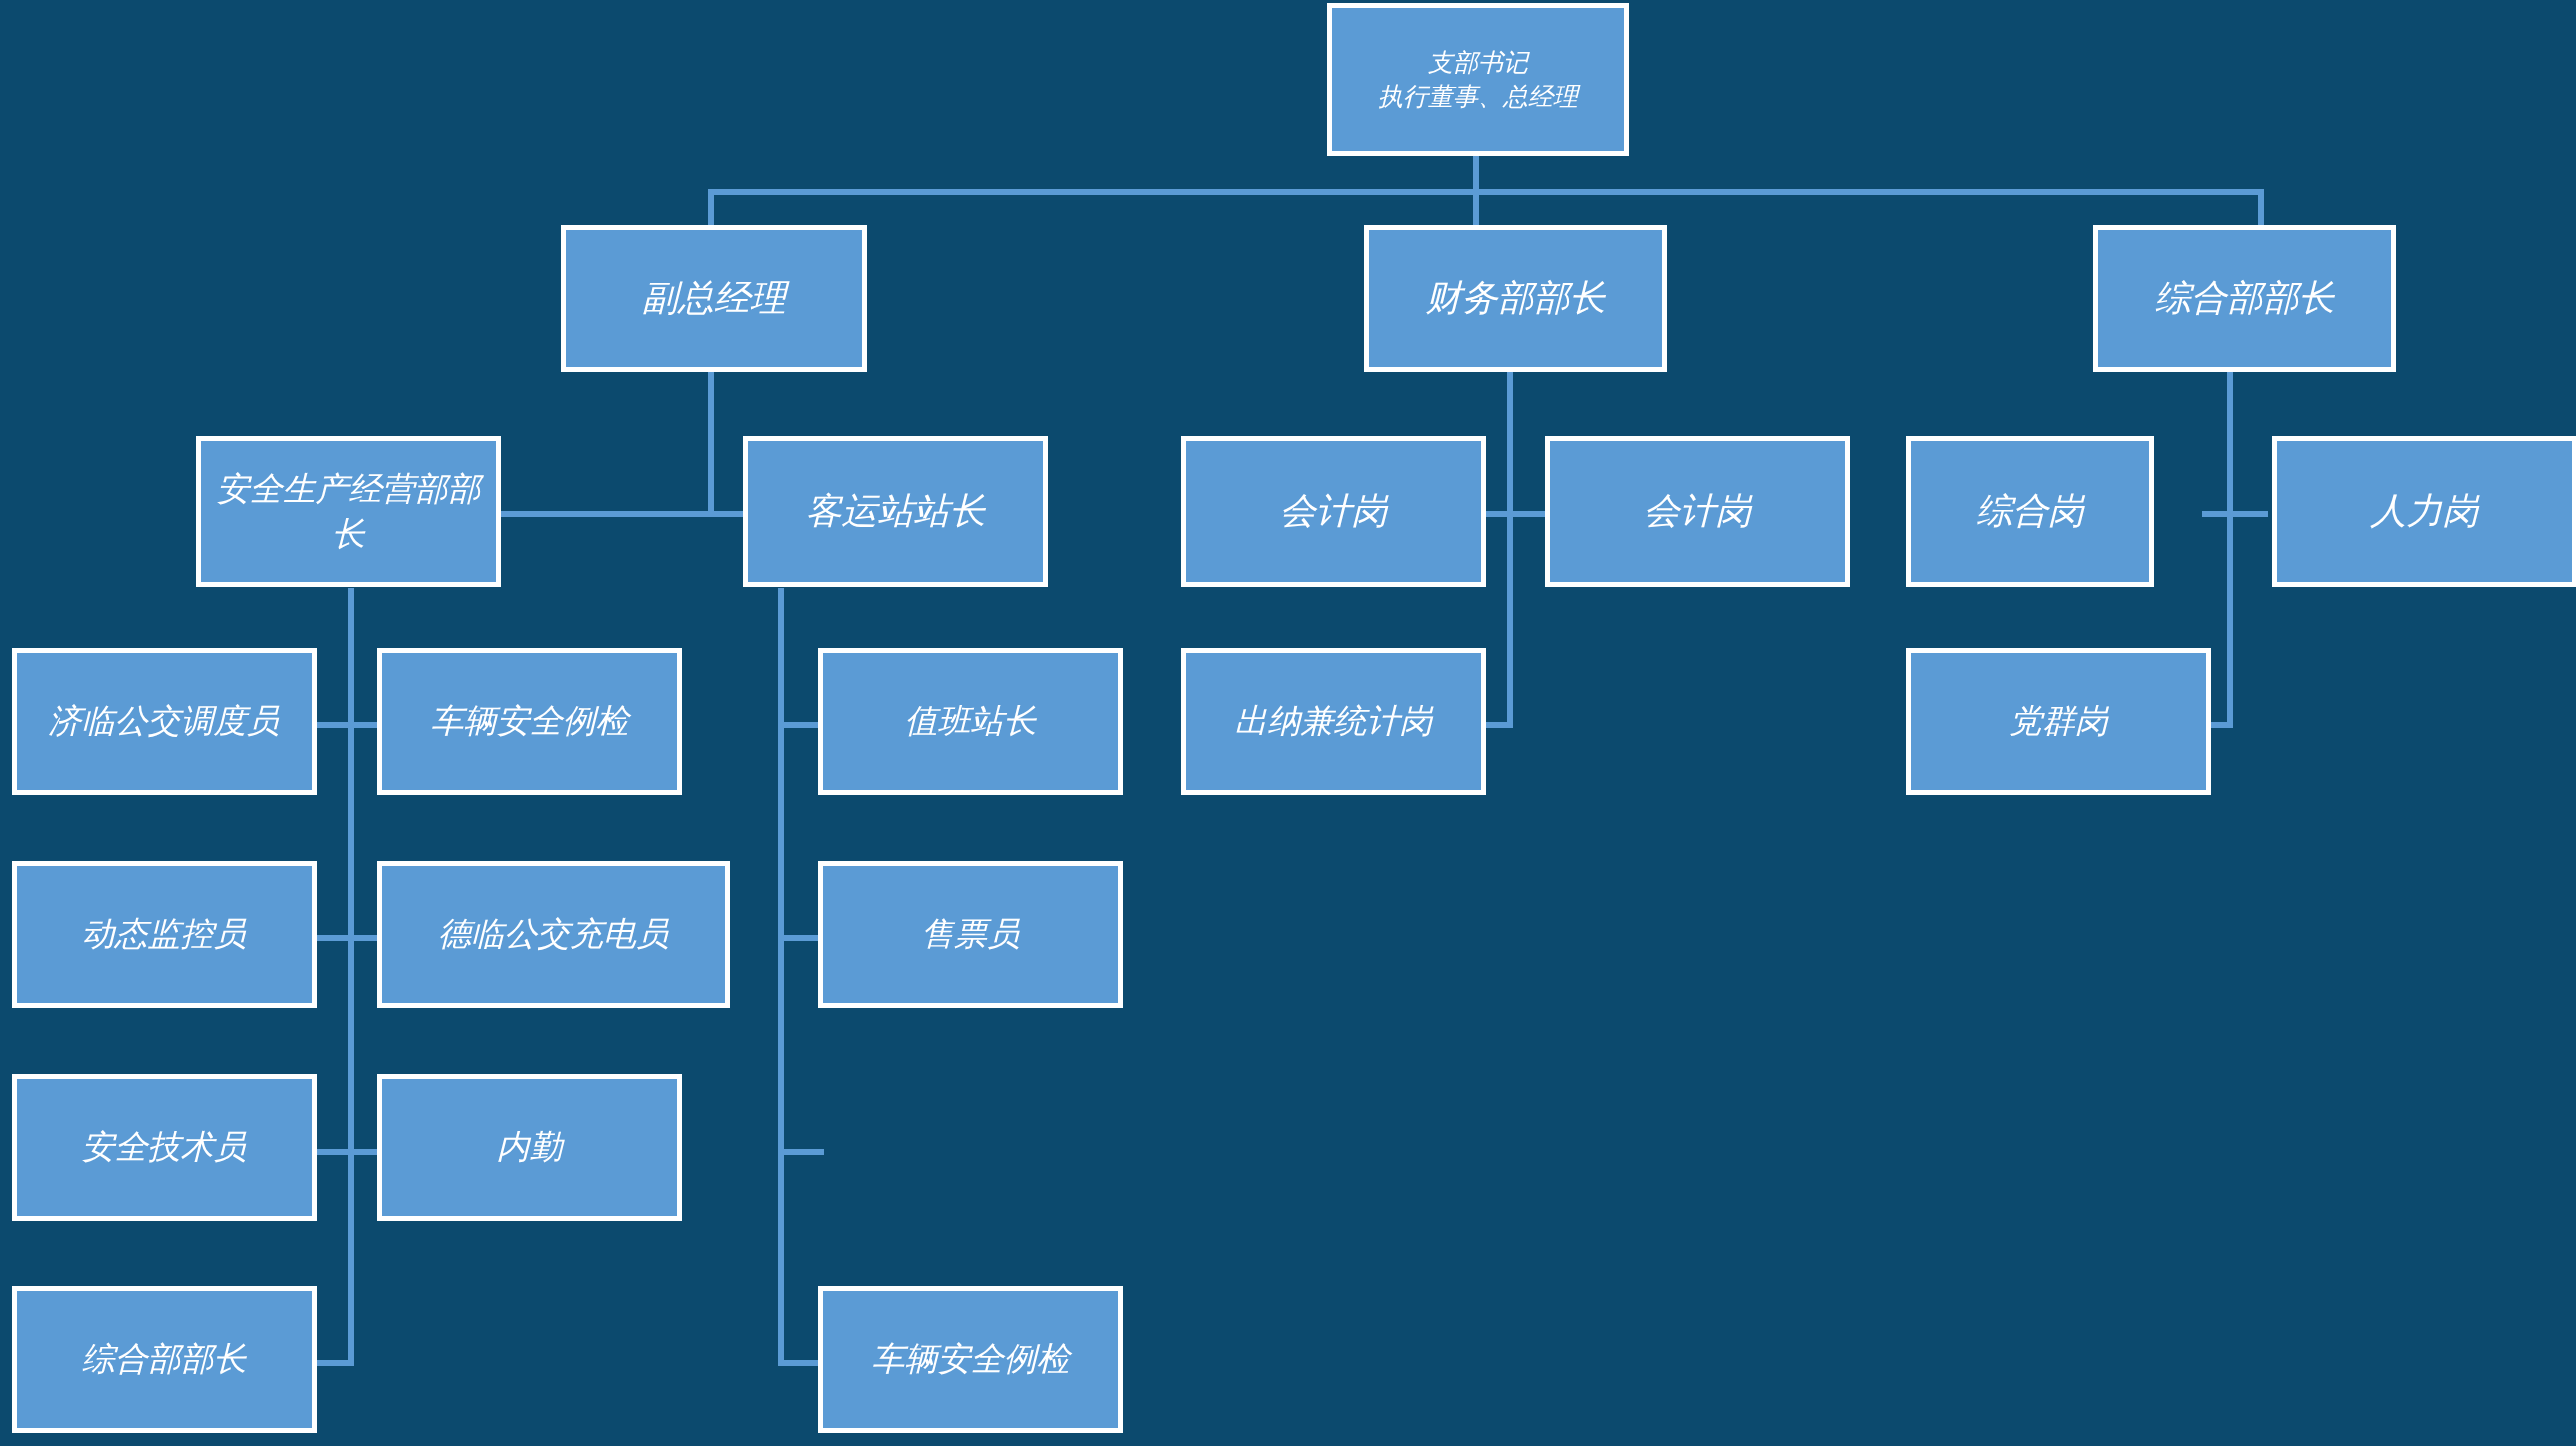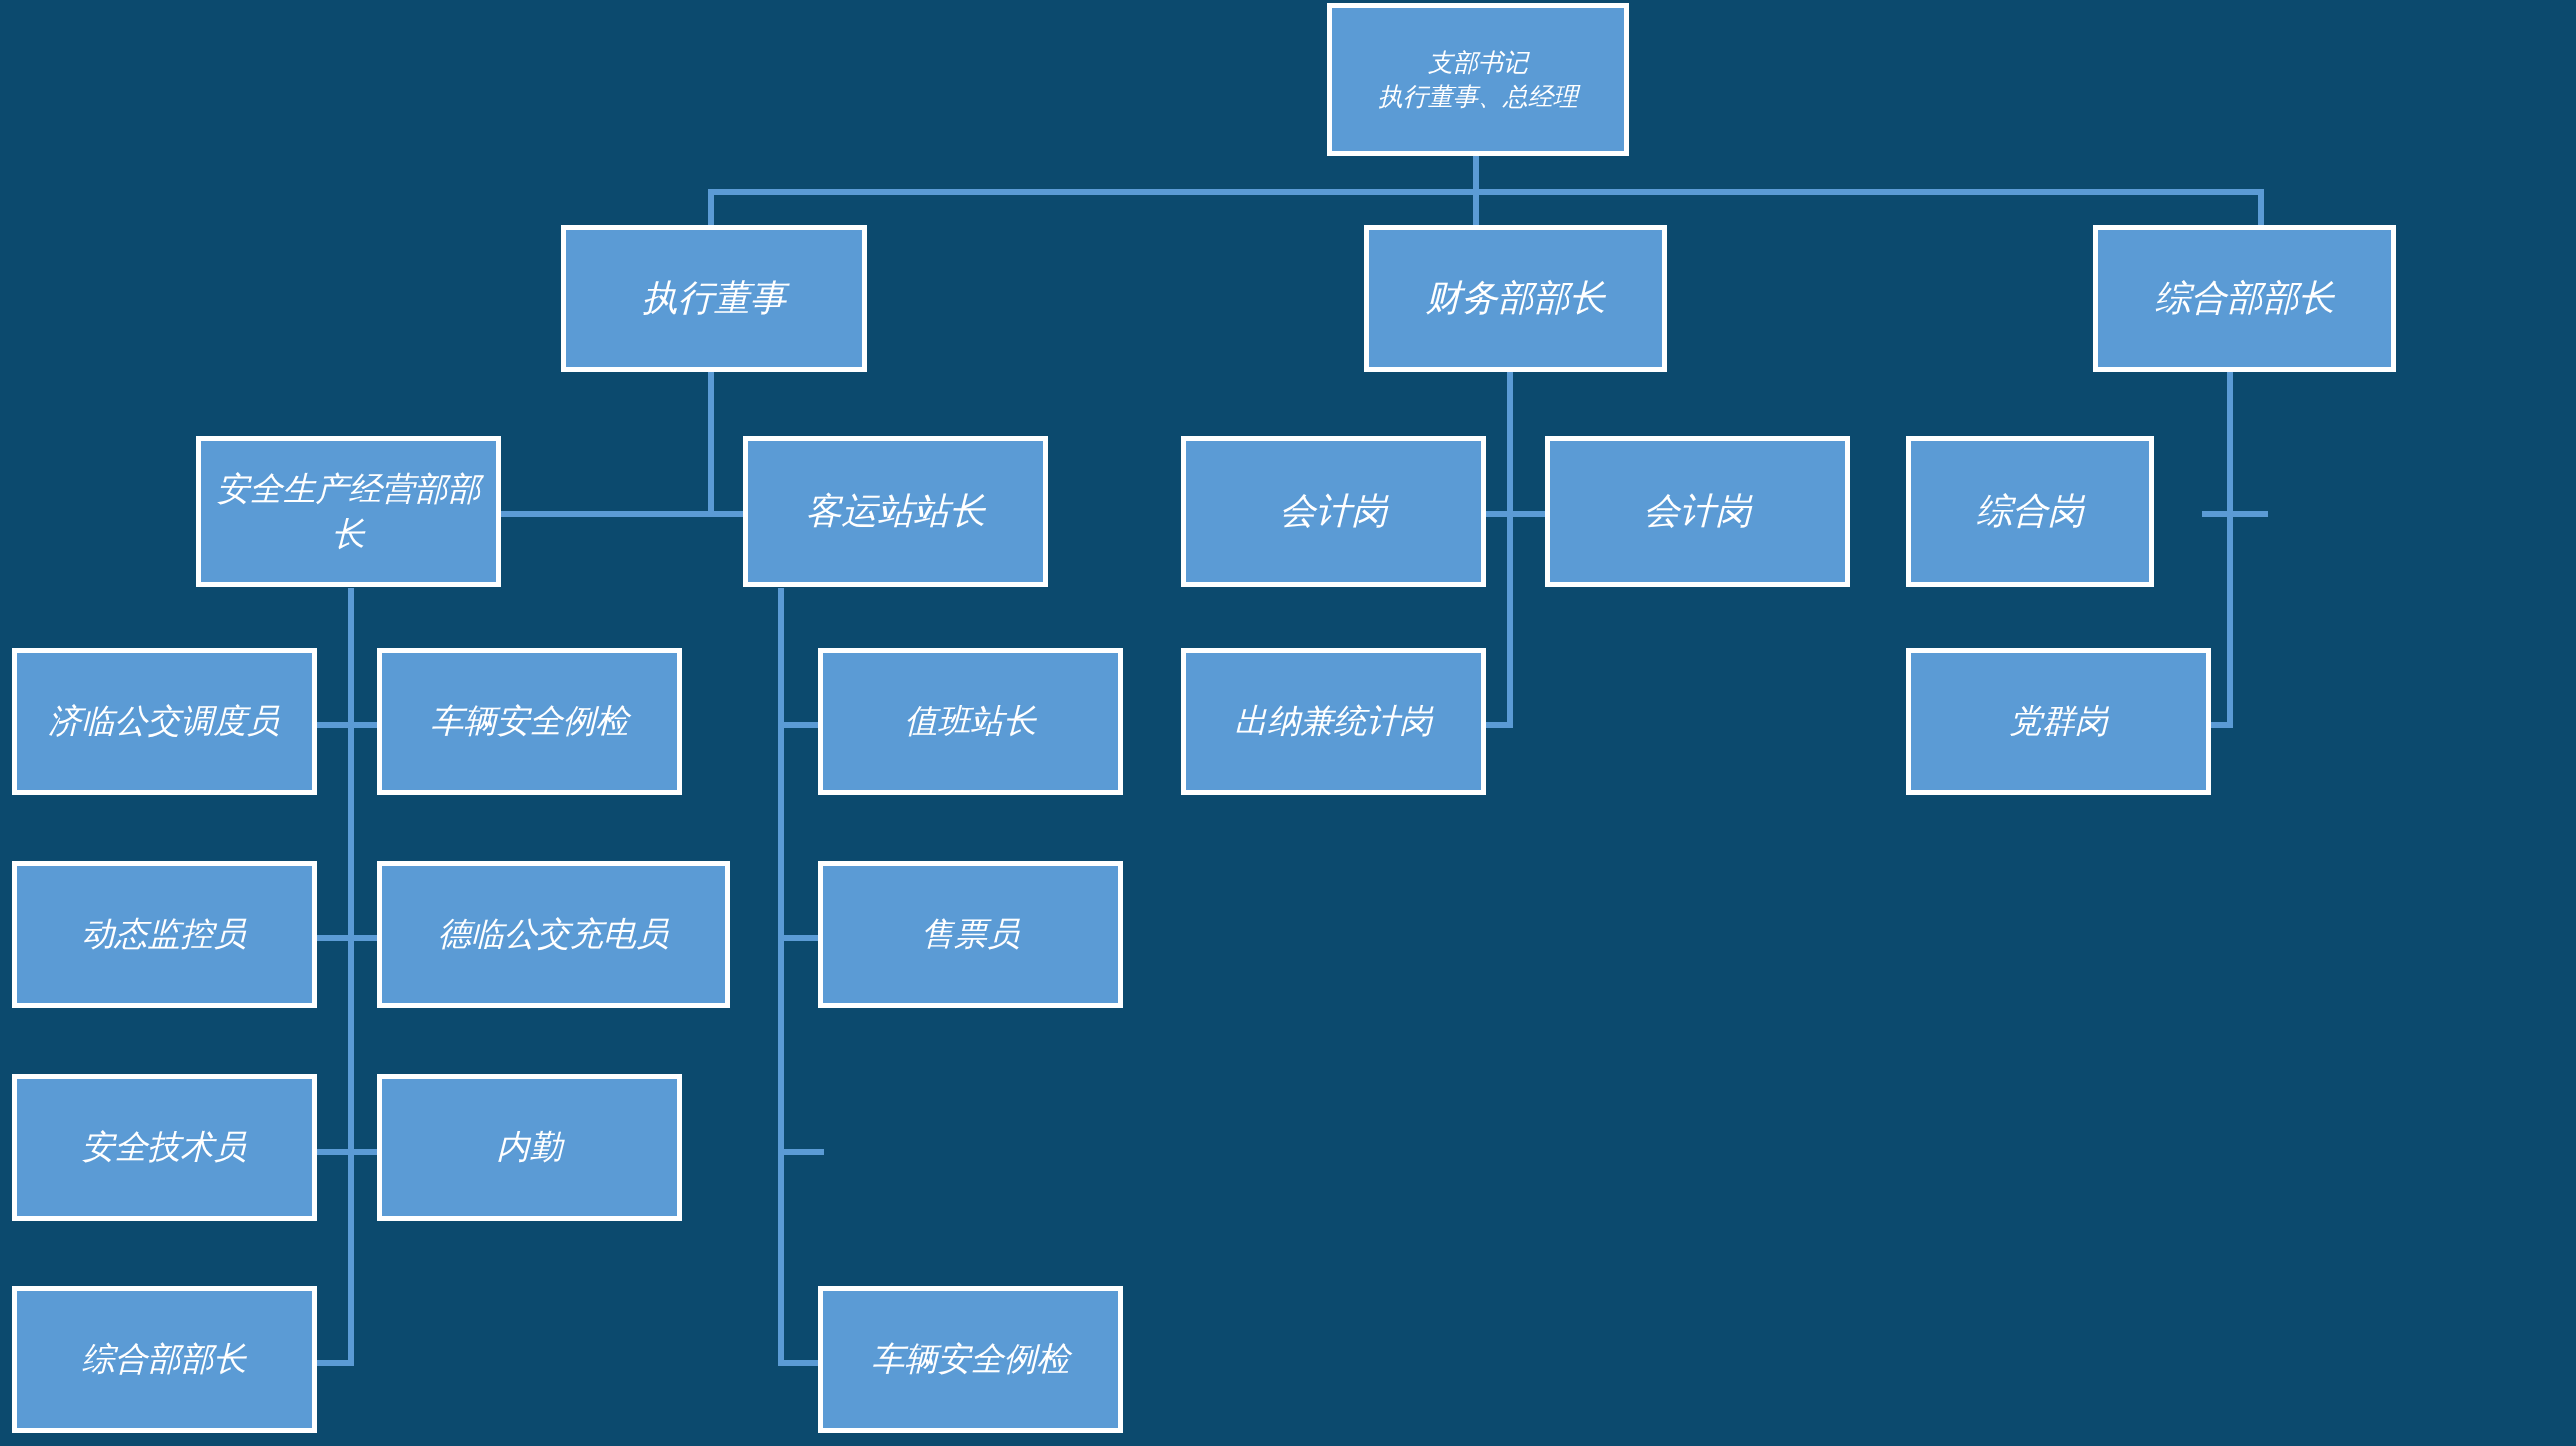--- a/index.html
+++ b/index.html
@@ -85,21 +85,21 @@
   <div class="conn conn-v" style="left:2227px; top:371px; height:354px;"></div>
   <div class="conn conn-h" style="left:2202px; top:511px; width:66px;"></div>
   <div class="conn conn-h" style="left:2202px; top:722px; width:31px;"></div>
 
   <div class="node n-root" style="left:1327px; top:3.3px; width:302px; height:153px;">
     <span class="label">支部书记
 执行董事、总经理</span>
   </div>
 
   <div class="node n-l2" style="left:561px; top:225px; width:306px; height:147px;">
-    <span class="label">执行董事</span>
+    <span class="label">副总经理</span>
   </div>
   <div class="node n-l2" style="left:1364px; top:225px; width:303px; height:147px;">
     <span class="label">财务部部长</span>
   </div>
   <div class="node n-l2" style="left:2093px; top:225px; width:303px; height:147px;">
     <span class="label">综合部部长</span>
   </div>
 
   <div class="node n-l3-wrap" style="left:196px; top:436px; width:305px; height:151px;">
     <span class="label">安全生产经营部部长</span>
@@ -113,20 +113,23 @@
   </div>
   <div class="node n-l3" style="left:1545px; top:436px; width:305px; height:151px;">
     <span class="label">会计岗</span>
   </div>
   <div class="node n-l4" style="left:1181px; top:648px; width:305px; height:147px;">
     <span class="label">出纳兼统计岗</span>
   </div>
 
   <div class="node n-l3" style="left:1906px; top:436px; width:248px; height:151px;">
     <span class="label">综合岗</span>
+  </div>
+  <div class="node n-l3" style="left:2272px; top:436px; width:305px; height:151px;">
+    <span class="label">人力岗</span>
   </div>
   <div class="node n-l4" style="left:1906px; top:648px; width:305px; height:147px;">
     <span class="label">党群岗</span>
   </div>
 
   <div class="node n-l4" style="left:11.6px; top:648px; width:305px; height:147px;">
     <span class="label">济临公交调度员</span>
   </div>
   <div class="node n-l4" style="left:377px; top:648px; width:305px; height:147px;">
     <span class="label">车辆安全例检</span>

